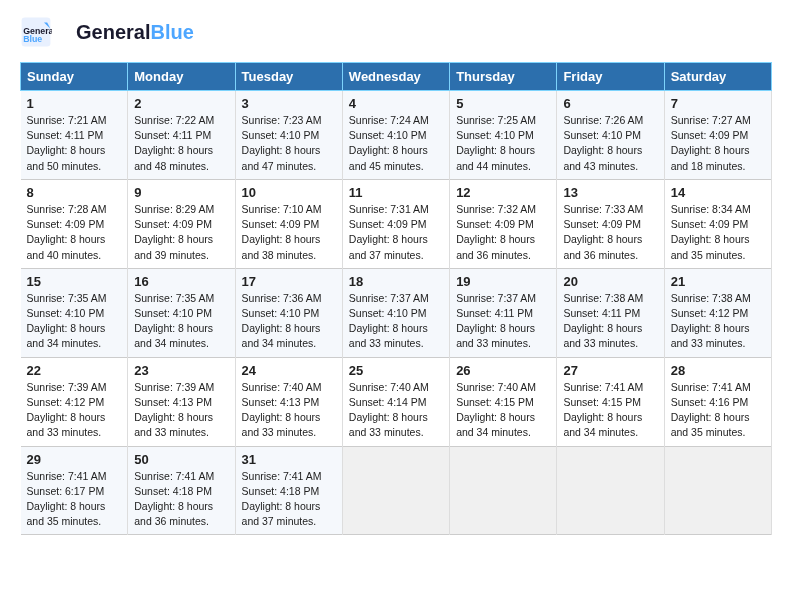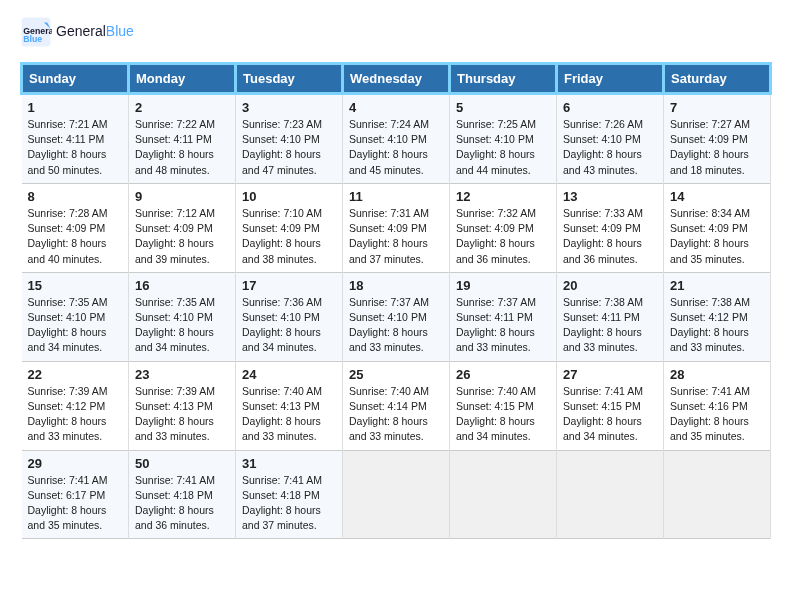--- a/index.html
+++ b/index.html
@@ -19,24 +19,25 @@
       justify-content: space-between;
       align-items: flex-start;
       margin-bottom: 14px;
     }
     .logo {
       display: flex;
       align-items: center;
       gap: 4px;
     }
     .logo-text {
-      font-size: 14px;
-      font-weight: normal;
+      font-size: 20px;
+      font-weight: bold;
       color: #1a1a2e;
       line-height: 1.1;
+      margin-left: 20px;
     }
     .logo-text span {
       color: #4da6ff;
     }
     .logo-icon {
       width: 32px;
       height: 32px;
     }
     .title-block {
       text-align: right;
@@ -57,21 +58,21 @@
     }
     thead tr {
       background-color: #2c6fad;
       color: white;
     }
     thead th {
       padding: 6px 6px;
       font-size: 13px;
       font-weight: bold;
       text-align: left;
-      border: 3px solid #7dd3fc;
+      border: 1px solid #7dd3fc;
     }
     tbody tr {
       border-bottom: 1px solid #ccc;
     }
     tbody tr:nth-child(odd) {
       background-color: #f5f8fc;
     }
     tbody tr:nth-child(even) {
       background-color: #ffffff;
     }
@@ -186,21 +187,21 @@
         <tr>
           <td>
             <div class="day-num">8</div>
             <div class="cell-line">Sunrise: 7:28 AM</div>
             <div class="cell-line">Sunset: 4:09 PM</div>
             <div class="cell-line">Daylight: 8 hours</div>
             <div class="cell-line">and 40 minutes.</div>
           </td>
           <td>
             <div class="day-num">9</div>
-            <div class="cell-line">Sunrise: 7:12 AM</div>
+            <div class="cell-line">Sunrise: 8:29 AM</div>
             <div class="cell-line">Sunset: 4:09 PM</div>
             <div class="cell-line">Daylight: 8 hours</div>
             <div class="cell-line">and 39 minutes.</div>
           </td>
           <td>
             <div class="day-num">10</div>
             <div class="cell-line">Sunrise: 7:10 AM</div>
             <div class="cell-line">Sunset: 4:09 PM</div>
             <div class="cell-line">Daylight: 8 hours</div>
             <div class="cell-line">and 38 minutes.</div>

